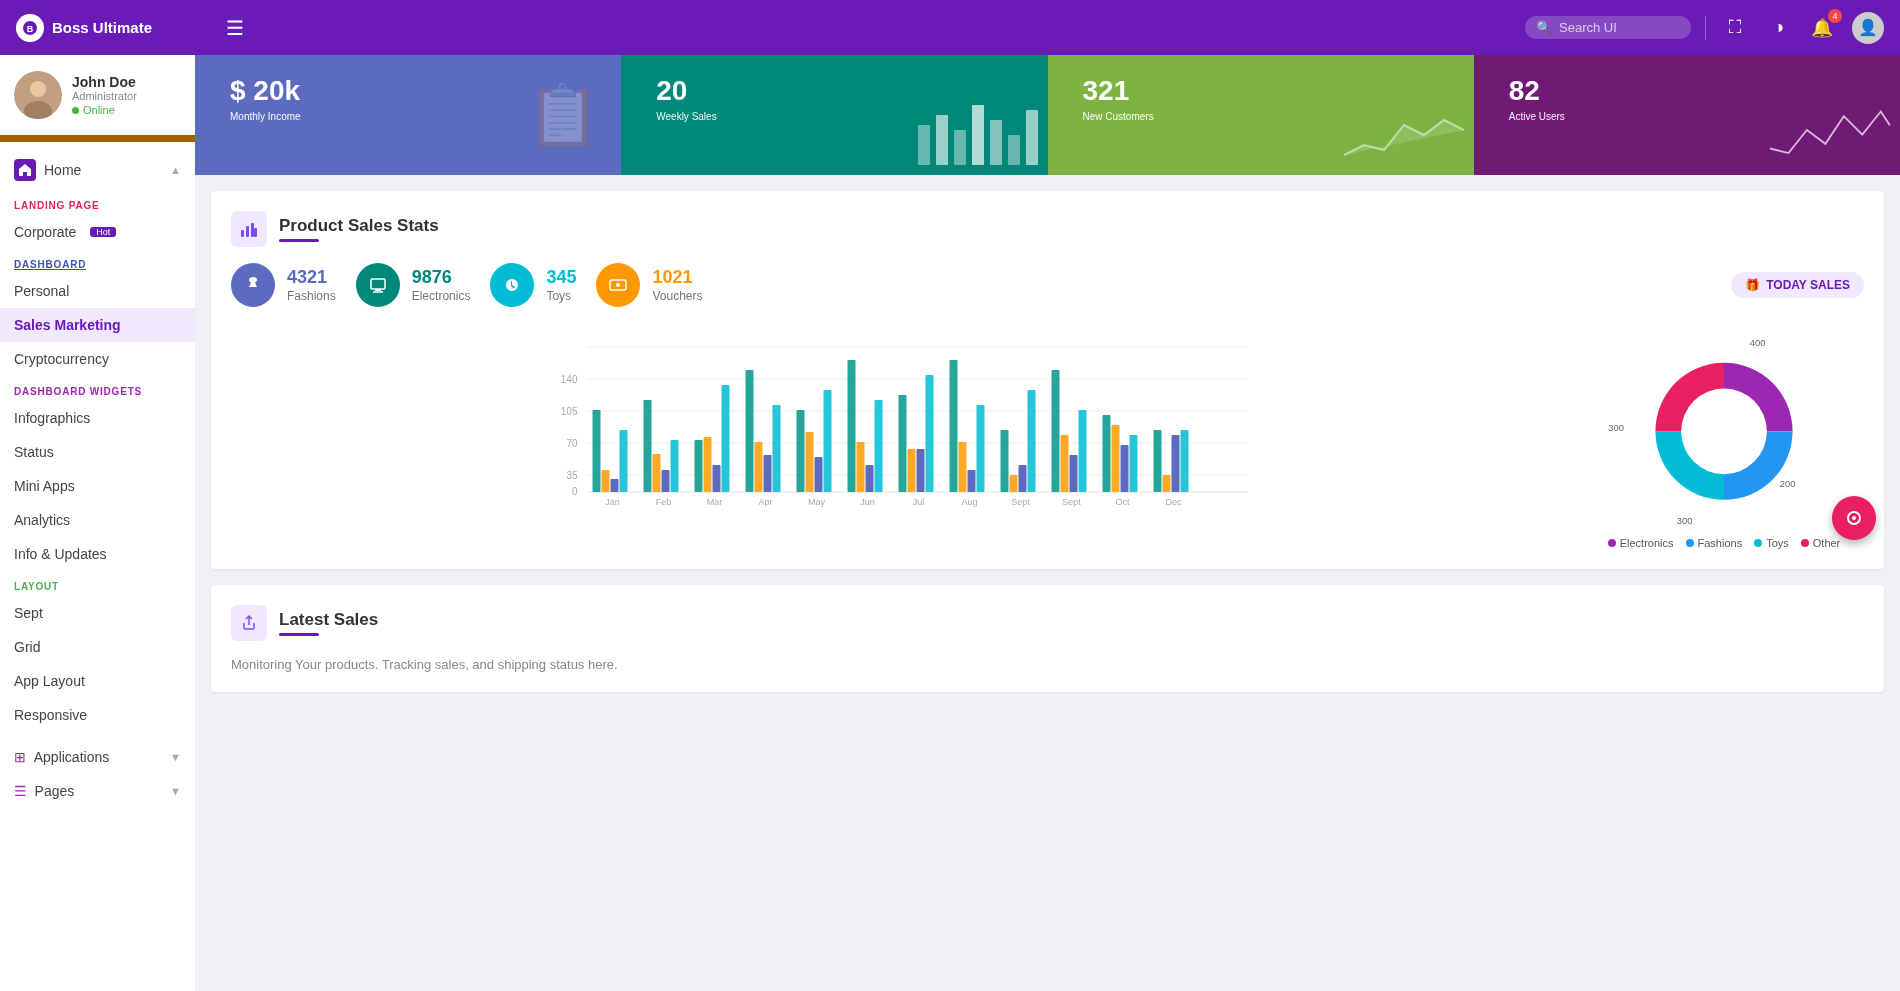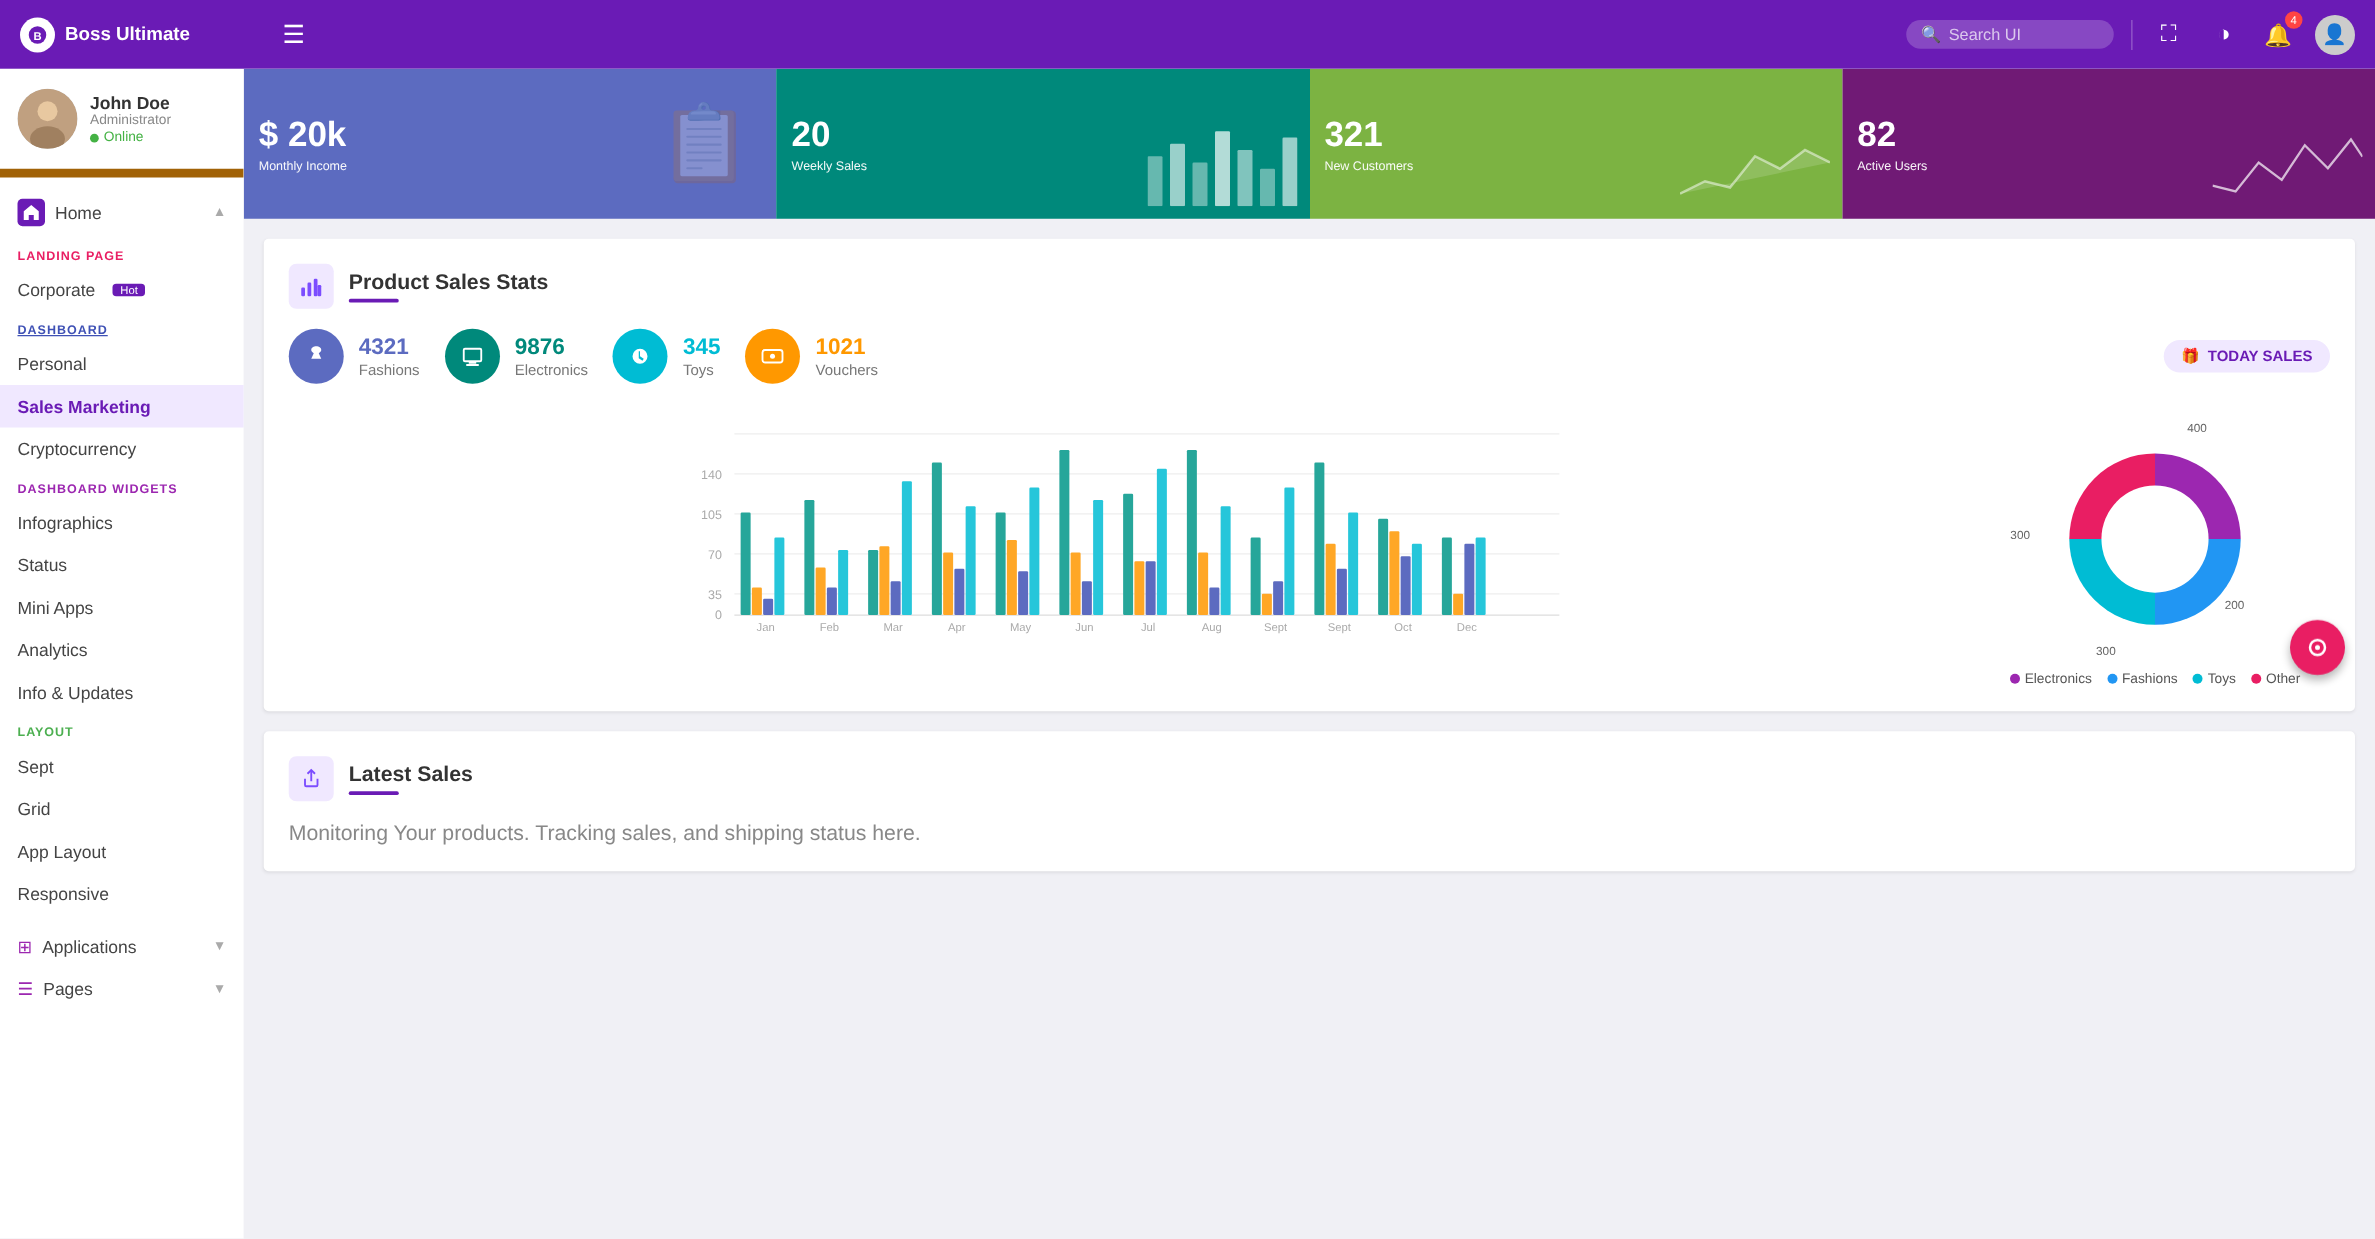--- a/index.html
+++ b/index.html
@@ -171,27 +171,26 @@
       background: #f0f0f5;
     }
 
     
     .stat-cards {
       display: flex;
       height: 120px;
     }
     .stat-card {
       flex: 1;
-      padding: 20px 12px;
+      padding: 20px 35px;
       color: #fff;
       position: relative;
       overflow: hidden;
       display: flex;
       flex-direction: column;
-      justify-content: center;
     }
     .stat-card.blue { background: #5c6bc0; }
     .stat-card.teal { background: #00897b; }
     .stat-card.green { background: #7cb342; }
     .stat-card.orange { background: #701a75; }
     .stat-card-value { font-size: 28px; font-weight: bold; }
     .stat-card-label { font-size: 10px; margin-top: 4px; opacity: 0.95; }
     .stat-card-icon {
       position: absolute;
       right: 20px;
@@ -294,21 +293,21 @@
       display: flex;
       gap: 12px;
       margin-top: 10px;
       font-size: 11px;
       color: #555;
     }
     .legend-item { display: flex; align-items: center; gap: 4px; }
     .legend-dot { width: 8px; height: 8px; border-radius: 50%; }
 
     
-    .latest-sales-desc { font-size: 17px; color: #888; margin-top: 4px; }
+    .latest-sales-desc { font-size: 13px; color: #888; margin-top: 4px; }
 
     
     .fab {
       position: fixed;
       right: 24px;
       top: 50%;
       width: 44px; height: 44px;
       background: #e91e63;
       border-radius: 50%;
       display: flex; align-items: center; justify-content: center;

